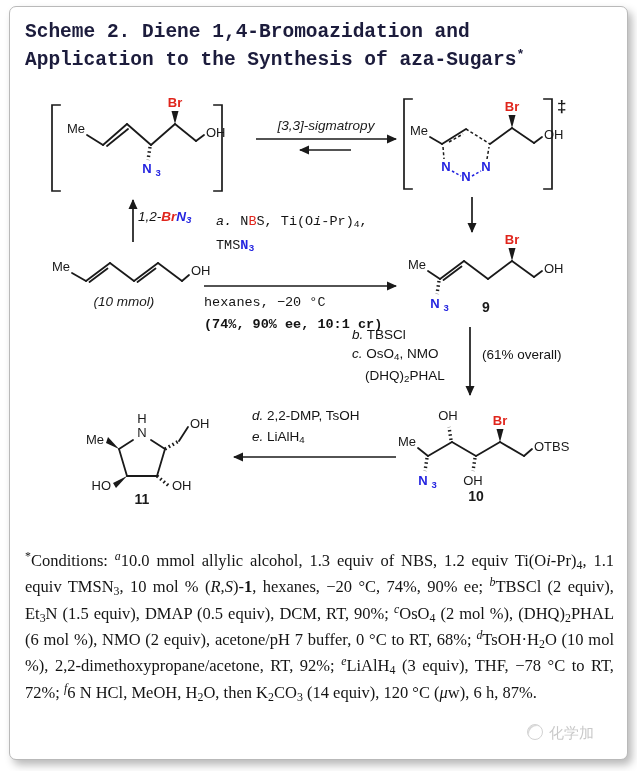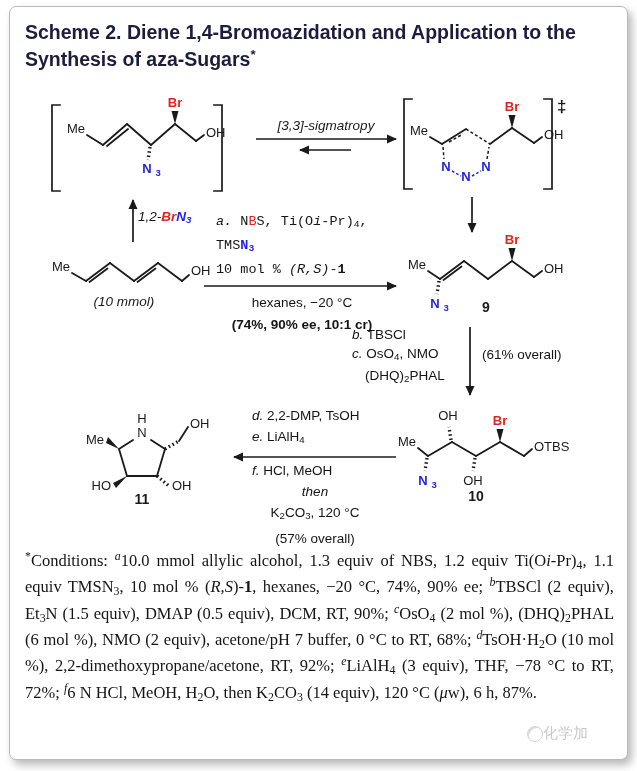--- a/index.html
+++ b/index.html
@@ -1,37 +1,37 @@
 <!DOCTYPE html>
 <html><head>
 <meta charset="utf-8">
 <style>
   html,body{margin:0;padding:0;background:#fff;}
   #page{position:relative;width:637px;height:771px;background:#fff;overflow:hidden;
         font-family:"Liberation Sans",sans-serif;color:#141414;}
   .card{position:absolute;left:9px;top:6px;width:617px;height:752px;background:#fff;
         border:1px solid #b9b9b9;border-radius:7px;box-shadow:4px 5px 9px rgba(0,0,0,.28);}
   .title{position:absolute;left:25px;top:19px;width:584px;
-         font-family:Liberation Sans, sans-serif;font-weight:bold;font-size:19.5px;
+         font-family:Liberation Mono, monospace;font-weight:bold;font-size:19.5px;
          line-height:1.4;color:#1c1c3c;}
   .title .sup{font-size:68%;vertical-align:0.55em;}
   .cond{position:absolute;font-size:13.5px;line-height:21px;color:#141414;}
   .cond .ln{white-space:nowrap;}
-  .ctr{text-align:center;}
+  .ctr{font-family:Liberation Mono, monospace;}
   .i{font-style:italic;}
   .b{font-weight:700;}
   .bi{font-weight:700;font-style:italic;}
   .sub{font-size:72%;vertical-align:-0.22em;}
   .sup{font-size:72%;vertical-align:0.5em;}
   .red{color:#e0251c;}
   .blue{color:#2424e0;}
   .footnote{position:absolute;left:25px;top:548px;width:589px;
             font-family:Liberation Serif, serif;font-size:16.5px;line-height:1.5;
             text-align:justify;color:#141414;}
-  .watermark{position:absolute;left:527px;top:724px;display:flex;align-items:center;
+  .watermark{position:absolute;left:527px;top:724px;display:flex;gap:6px;
              color:#c9c9c9;font-size:15px;}
   .wm-icon{width:14px;height:14px;border:1.5px solid #d2d2d2;border-radius:50%;
            box-shadow:inset 2px 2px 0 -1px #d8d8d8;}
   svg{position:absolute;left:0;top:85px;}
   .bd{stroke:#1a1a1a;stroke-width:1.8;fill:none;stroke-linecap:round;}
   .bk{stroke:#1a1a1a;stroke-width:1.7;fill:none;stroke-linecap:square;}
   .hash{stroke:#1a1a1a;stroke-width:3.4;stroke-dasharray:1.6 2.7;fill:none;}
   .dsh{stroke:#1a1a1a;stroke-width:1.5;stroke-dasharray:3 2.3;fill:none;}
   .dshb{stroke:#2424e0;stroke-width:1.5;stroke-dasharray:2.6 2.2;fill:none;}
   .wf{fill:#1a1a1a;}
@@ -205,46 +205,39 @@
     </g>
   </svg>
 
   <div class="cond" style="left:138px;top:206px;">
     <div class="ln"><span class="i">1,2-</span><span class="bi red">Br</span><span class="bi blue">N</span><span class="bi blue sub">3</span></div>
   </div>
 
   <div class="cond" style="left:216px;top:211px;font-family:Liberation Mono, monospace;">
     <div class="ln"><span class="i">a.</span><span> N</span><span class="red">B</span><span>S, Ti(O</span><span class="i">i</span><span>-Pr)</span><span class="sub">4</span><span>,</span></div>
     <div class="ln"><span>TMS</span><span class="blue b">N</span><span class="blue b sub">3</span></div>
-    <div class="ln"><span>10 mol % </span><span class="i">(R,S)</span><span>-</span><span class="b">1</span></div>
   </div>
   <div class="cond ctr" style="left:204px;top:292px;width:196px;line-height:22px;">
     <div class="ln"><span>hexanes, −20 °C</span></div>
     <div class="ln"><span class="b">(74%, 90% ee, 10:1 cr)</span></div>
   </div>
 
   <div class="cond" style="left:352px;top:325px;line-height:19px;">
     <div class="ln"><span class="i">b.</span><span> TBSCl</span></div>
     <div class="ln"><span class="i">c.</span><span> OsO</span><span class="sub">4</span><span>, NMO</span></div>
     <div class="ln" style="padding-left:13px;"><span>(DHQ)</span><span class="sub">2</span><span>PHAL</span></div>
   </div>
   <div class="cond" style="left:482px;top:344px;">
     <div class="ln"><span>(61% overall)</span></div>
   </div>
 
   <div class="cond" style="left:252px;top:405px;">
     <div class="ln"><span class="i">d.</span><span> 2,2-DMP, TsOH</span></div>
     <div class="ln"><span class="i">e.</span><span> LiAlH</span><span class="sub">4</span></div>
   </div>
-  <div class="cond" style="left:252px;top:460px;width:126px;">
-    <div class="ln"><span class="i">f.</span><span> HCl, MeOH</span></div>
-    <div class="ln ctr"><span class="i">then</span></div>
-    <div class="ln ctr"><span>K</span><span class="sub">2</span><span>CO</span><span class="sub">3</span><span>, 120 °C</span></div>
-    <div class="ln ctr" style="padding-top:2px;"><span>(57% overall)</span></div>
-  </div>
 
   <div class="footnote"><span class="sup">*</span><span>Conditions: </span><span class="sup i">a</span><span>10.0 mmol allylic alcohol, 1.3 equiv of NBS, 1.2 equiv Ti(O</span><span class="i">i</span><span>-Pr)</span><span class="sub">4</span><span>, 1.1 equiv TMSN</span><span class="sub">3</span><span>, 10 mol % (</span><span class="i">R,S</span><span>)-</span><span class="b">1</span><span>, hexanes, −20 °C, 74%, 90% ee; </span><span class="sup i">b</span><span>TBSCl (2 equiv), Et</span><span class="sub">3</span><span>N (1.5 equiv), DMAP (0.5 equiv), DCM, RT, 90%; </span><span class="sup i">c</span><span>OsO</span><span class="sub">4</span><span> (2 mol %), (DHQ)</span><span class="sub">2</span><span>PHAL (6 mol %), NMO (2 equiv), acetone/pH 7 buffer, 0 °C to RT, 68%; </span><span class="sup i">d</span><span>TsOH·H</span><span class="sub">2</span><span>O (10 mol %), 2,2-dimethoxypropane/acetone, RT, 92%; </span><span class="sup i">e</span><span>LiAlH</span><span class="sub">4</span><span> (3 equiv), THF, −78 °C to RT, 72%; </span><span class="sup i">f</span><span>6 N HCl, MeOH, H</span><span class="sub">2</span><span>O, then K</span><span class="sub">2</span><span>CO</span><span class="sub">3</span><span> (14 equiv), 120 °C (</span><span class="i">μ</span><span>w), 6 h, 87%.</span></div>
 
   <div class="watermark">
     <span class="wm-icon"></span>
     <span>化学加</span>
   </div>
 </div>
 
 </body></html>

